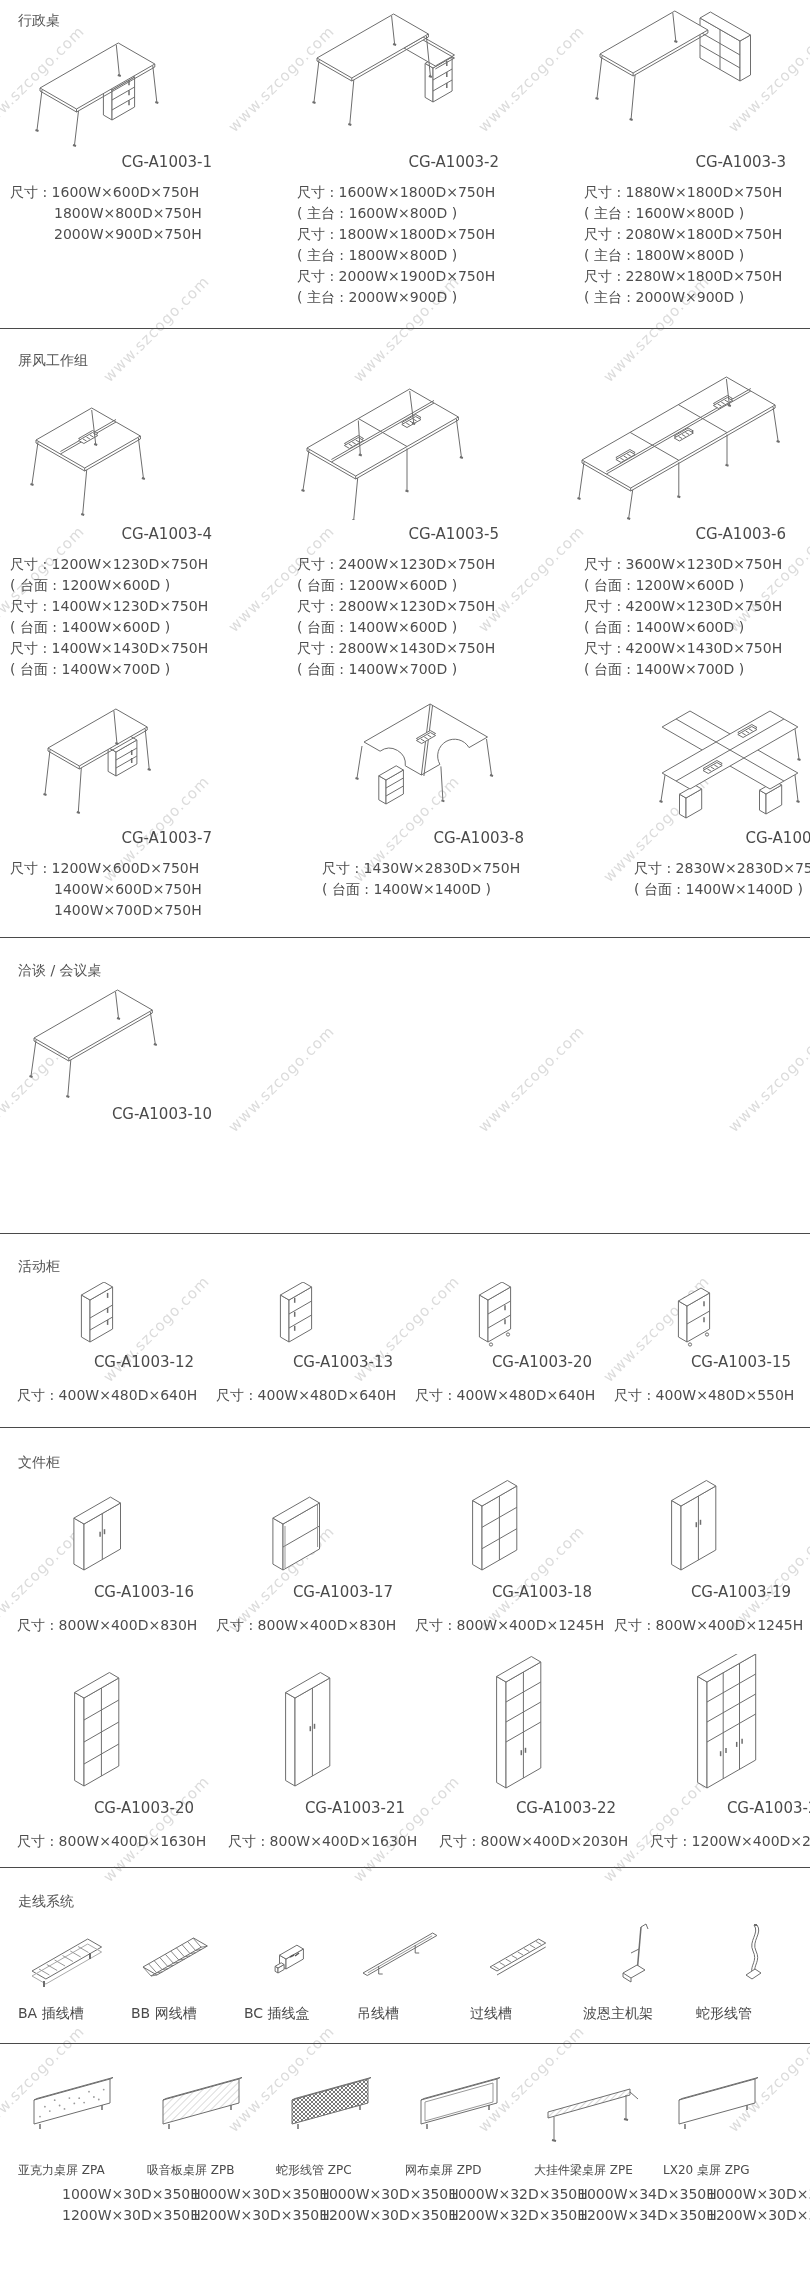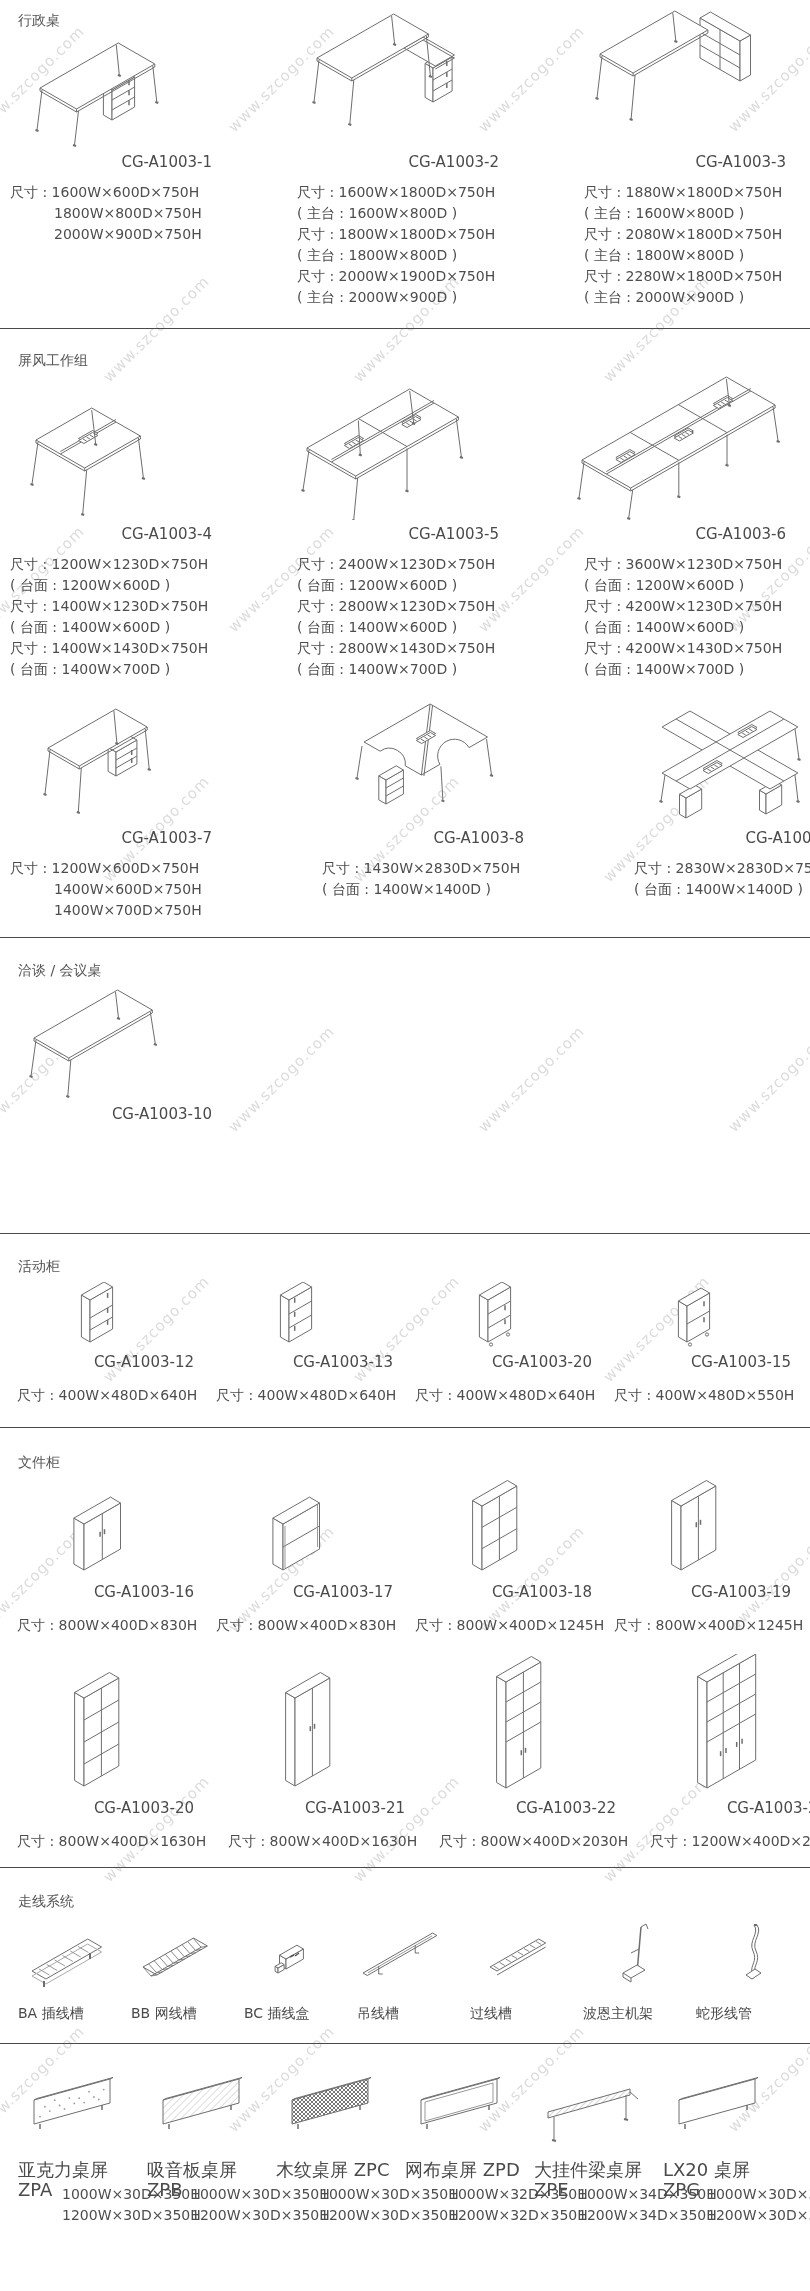--- a/index.html
+++ b/index.html
@@ -28,21 +28,21 @@
   .sec-3 .art{width:194px;height:66px;margin-top:6px;}
   .sec-4 .art{width:194px;height:100px;margin-top:6px;}
   .sec-4 .row-1{margin-top:12px;gap:12px;}
   .sec-4 .row-1 .art{height:140px;}
   .sec-5 .art{width:112px;height:78px;margin-top:6px;}
   .sec-6 .art{width:129px;height:78px;margin-top:2px;}
   .code{font-size:15px;color:#4a4a4a;text-align:right;margin-top:4px;height:20px;line-height:20px;}
   .sec-0 .code,.sec-1 .code,.sec-2 .code{width:212px;}
   .sec-3 .code,.sec-4 .code{width:194px;}
   .sec-5 .code{width:113px;text-align:left;font-size:14px;padding-left:4px;box-sizing:border-box;margin-top:8px;}
-  .sec-6 .code{width:129px;text-align:left;font-size:18px;margin-top:14px;}
+  .sec-6 .code{width:129px;text-align:left;font-size:12px;margin-top:14px;}
   .specs{margin-top:10px;font-size:14px;color:#4d4d4d;line-height:21px;}
   .sec-0 .specs,.sec-1 .specs,.sec-2 .specs{width:212px;padding-left:10px;box-sizing:border-box;}
   .sec-3 .specs,.sec-4 .specs{width:194px;padding-left:17px;box-sizing:border-box;margin-top:13px;}
   .sec-6 .specs{width:129px;margin-top:4px;}
   .spec-line{white-space:nowrap;}
   .spec-line.indent{padding-left:44px;}
   .sec-5 .row{margin-left:14px;}
   .sec-6 .row{margin-left:18px;}
 </style>
 </head>
@@ -900,21 +900,21 @@
                   </pattern>
                 </defs>
                 <polygon points="16.0,50.0 92.0,29.0 92.0,5.0 16.0,26.0" fill="url(#pc6x2)" stroke="#6e6e6e" stroke-width="1"></polygon>
                 <line x1="19.0" y1="24.5" x2="95.0" y2="3.5" stroke="#6e6e6e" stroke-width="1"></line>
                 <line x1="92.0" y1="5.0" x2="95.0" y2="3.5" stroke="#6e6e6e" stroke-width="1"></line>
                 <line x1="16.0" y1="26.0" x2="19.0" y2="24.5" stroke="#6e6e6e" stroke-width="1"></line>
                 <line x1="22.0" y1="50.0" x2="22.0" y2="55.0" stroke="#6e6e6e" stroke-width="1.5"></line>
                 <line x1="84.0" y1="31.0" x2="84.0" y2="36.0" stroke="#6e6e6e" stroke-width="1.5"></line>
               </svg>
             </div>
-            <div class="code">木纹桌屏 ZPC</div>
+            <div class="code">蛇形线管 ZPC</div>
             <div class="specs">
               <div class="spec-line indent">1000W×30D×350H</div>
               <div class="spec-line indent">1200W×30D×350H</div>
             </div>
           </div>
           <div class="cell">
             <div class="art">
               <svg width="129" height="72" viewBox="0 0 129 72" xmlns="http://www.w3.org/2000/svg">
                 <polygon points="16.0,50.0 92.0,29.0 92.0,5.0 16.0,26.0" fill="#fff" stroke="#6e6e6e" stroke-width="1"></polygon>
                 <line x1="19.0" y1="24.5" x2="95.0" y2="3.5" stroke="#6e6e6e" stroke-width="1"></line>

